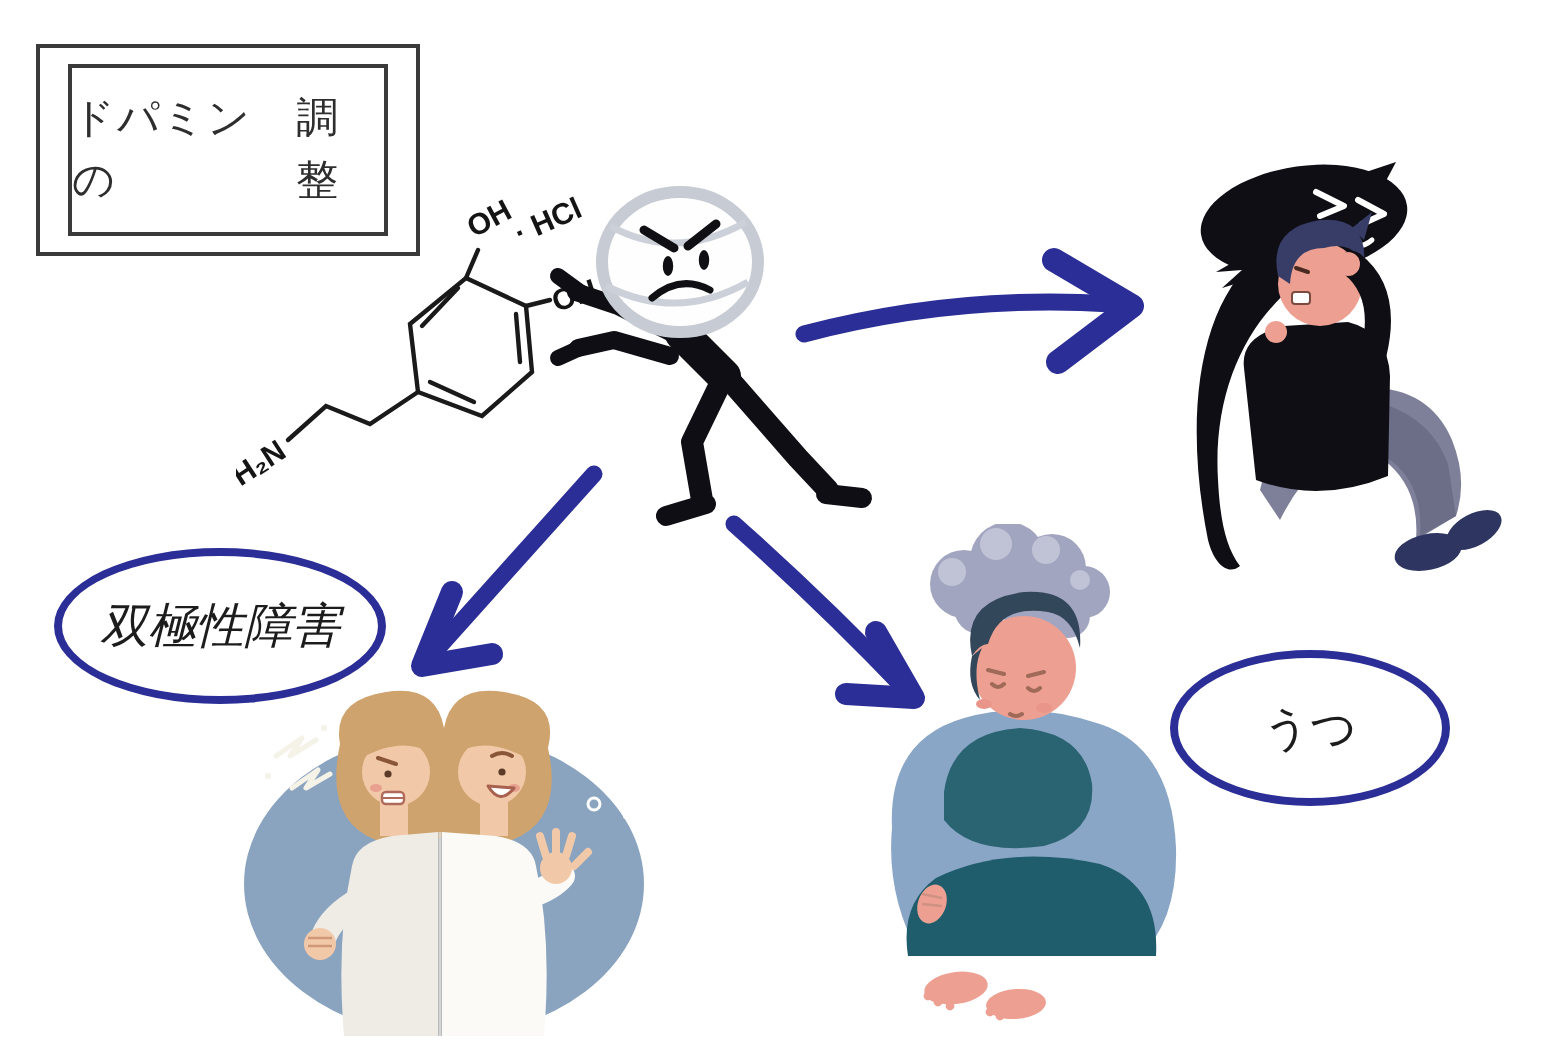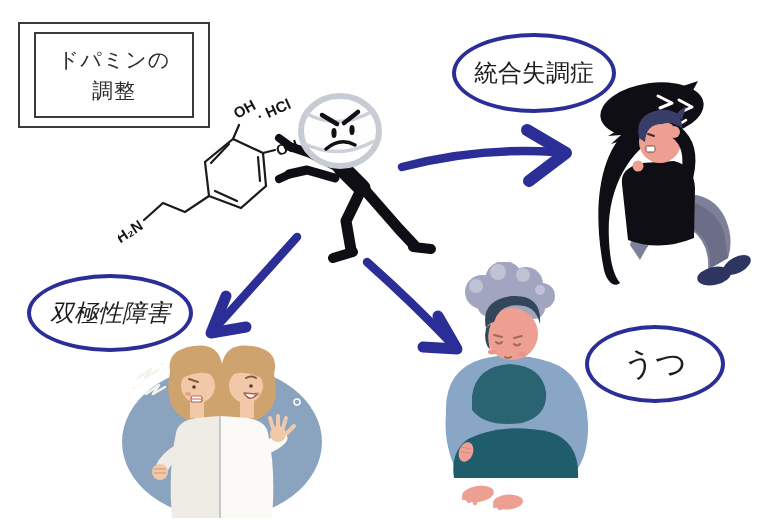--- a/index.html
+++ b/index.html
@@ -9,32 +9,32 @@
   }
   .abs{position:absolute;}
   
   .title-outer{
     left:18px;top:22px;width:192px;height:106px;
     border:2px solid var(--boxline);box-sizing:border-box;
     display:flex;align-items:center;justify-content:center;background:#fff;
   }
   .title-inner{
     width:160px;height:86px;border:2px solid var(--boxline);box-sizing:border-box;
-    display:flex;flex-direction:column;align-items:center;justify-content:center;
+    display:flex;flex-direction:row;align-items:center;justify-content:center;
     font-size:21px;color:#2e2e2e;line-height:1.5;letter-spacing:1px;
   }
   
   .node{
     border:4px solid var(--navy);border-radius:50%;box-sizing:border-box;
     display:flex;align-items:center;justify-content:center;
     color:#1c1c1c;background:transparent;
   }
   .node-schizo{left:452px;top:33px;width:164px;height:80px;font-size:24px;}
   .node-bipolar{left:27px;top:274px;width:166px;height:78px;font-size:24px;font-style:italic;}
-  .node-utsu{left:585px;top:325px;width:140px;height:78px;font-size:31px;}
+  .node-utsu{left:585px;top:325px;width:140px;height:78px;font-size:23px;}
   svg{display:block;}
   svg text{font-family:"Liberation Sans","DejaVu Sans",sans-serif;}
   .chem-label{font-size:15px;font-weight:600;fill:#141414;}
   .navy-stroke{stroke:var(--navy);}
   #arrow-layer{pointer-events:none;}
 </style>
 </head>
 <body>
 
 <div id="canvas">
@@ -207,23 +207,20 @@
         <circle cx="36" cy="236" r="2.2" style="fill:var(--skin)"></circle>
           <circle cx="41" cy="239" r="2.2" style="fill:var(--skin)"></circle>
           <circle cx="47" cy="241" r="2.2" style="fill:var(--skin)"></circle>
         <ellipse cx="80" cy="240" rx="15" ry="7.5" style="fill:var(--skin)" transform="rotate(-4 80 240)"></ellipse>
         <circle cx="67" cy="244" r="2.2" style="fill:var(--skin)"></circle>
           <circle cx="72" cy="246" r="2.2" style="fill:var(--skin)"></circle>
       </g>
     </g>
   </svg>
 
-  <div class="abs node node-schizo">
-    <span>統合失調症</span>
-  </div>
   <div class="abs node node-bipolar">
     <span>双極性障害</span>
   </div>
   <div class="abs node node-utsu">
     <span>うつ</span>
   </div>
 
   <svg id="arrow-layer" class="abs" style="left:0;top:0" width="780" height="520" viewBox="0 0 780 520">
     <g class="navy-stroke" fill="none" stroke-linecap="round" stroke-linejoin="round">
       <g>

